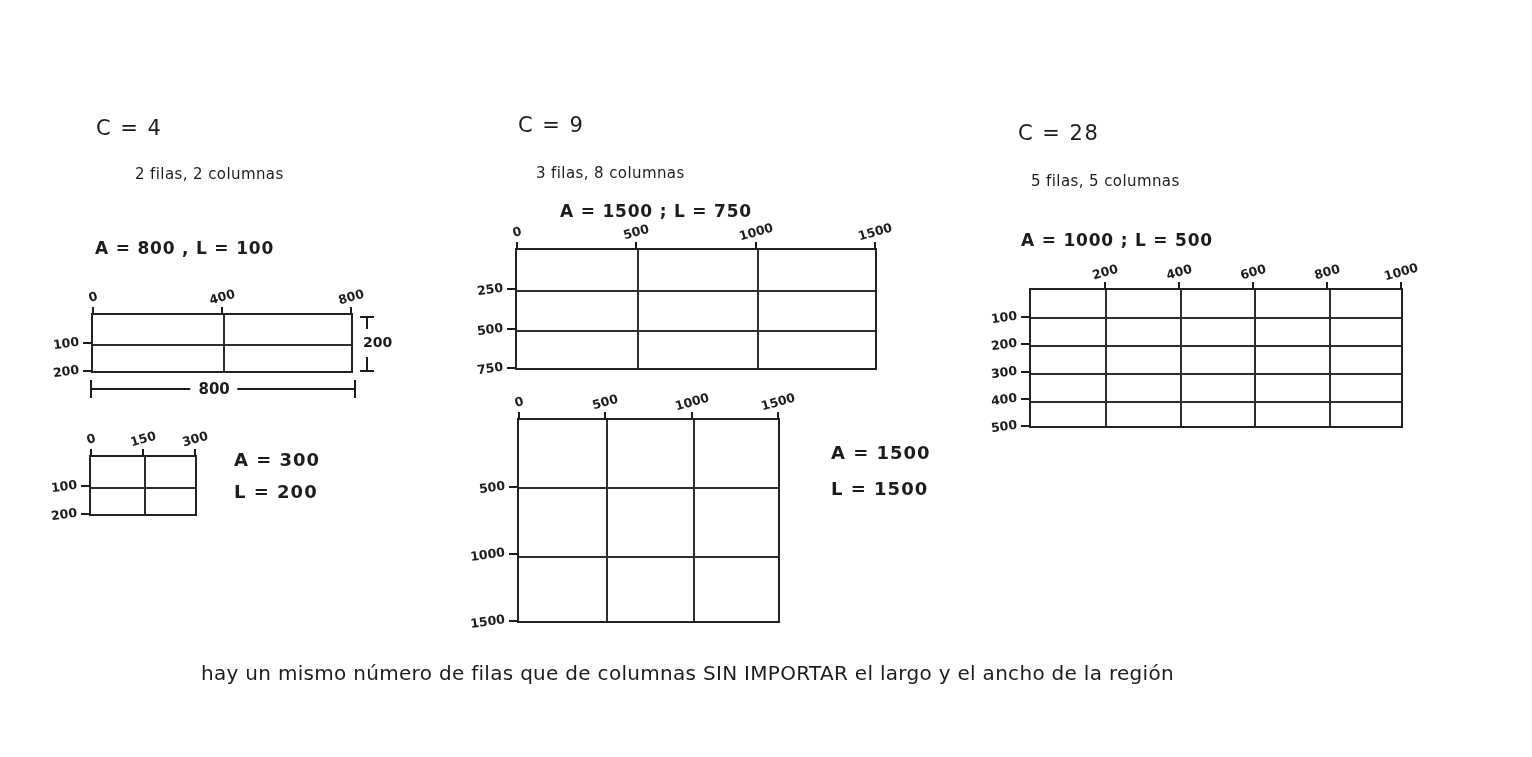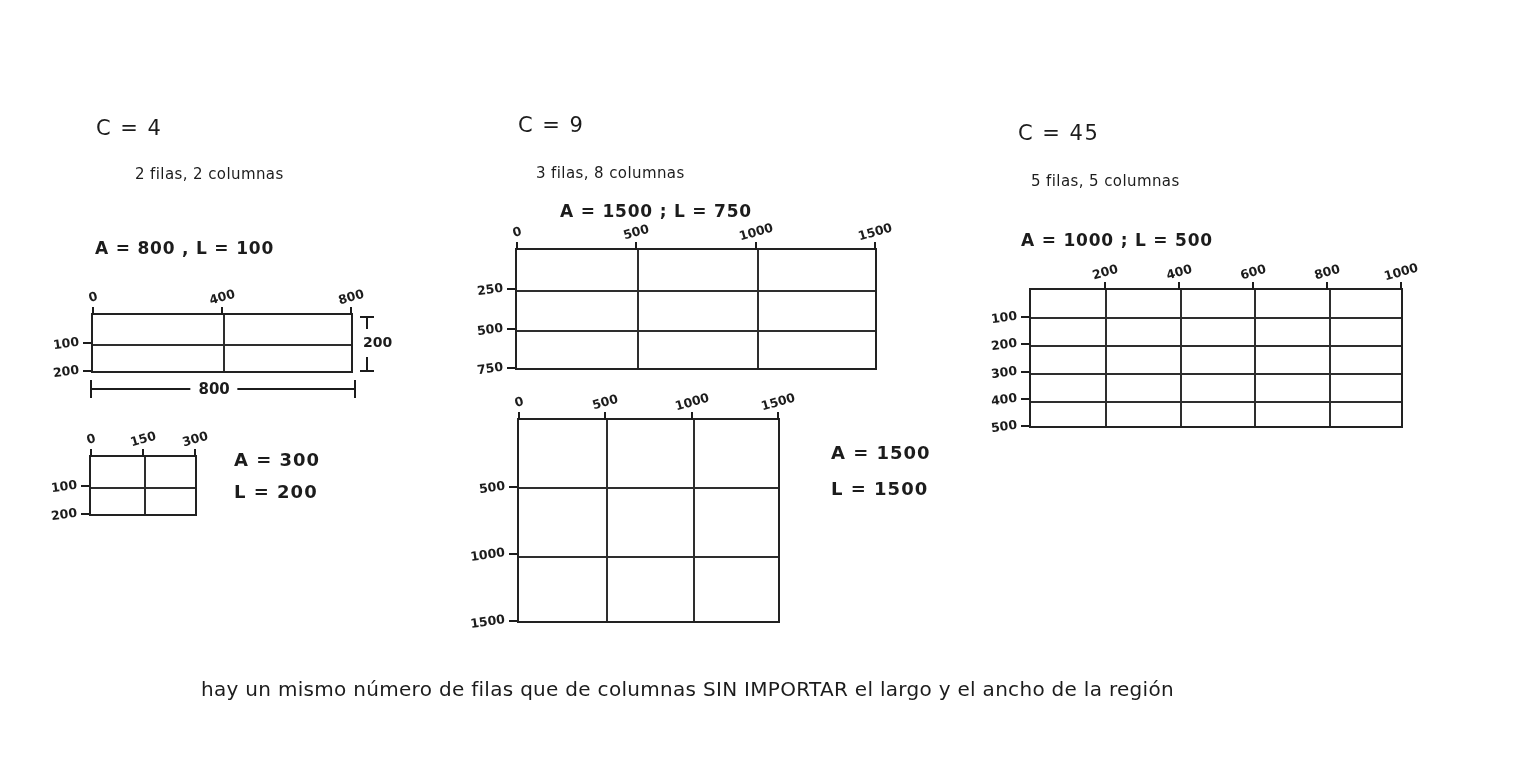--- a/index.html
+++ b/index.html
@@ -33,25 +33,25 @@
   <div class="abs hw formula" style="left:95px;top:238px;">A = 800 ,   L = 100</div>
   <div class="abs hw side-label" style="left:234px;top:449px;">A = 300</div>
   <div class="abs hw side-label" style="left:234px;top:481px;">L = 200</div>
 
   <div class="abs hw c-label" style="left:518px;top:113px;">C = 9</div>
   <div class="abs hw rc-label" style="left:536px;top:164px;">3 filas, 8 columnas</div>
   <div class="abs hw formula" style="left:560px;top:201px;">A = 1500 ;   L = 750</div>
   <div class="abs hw side-label" style="left:831px;top:442px;">A = 1500</div>
   <div class="abs hw side-label" style="left:831px;top:478px;">L = 1500</div>
 
-  <div class="abs hw c-label" style="left:1018px;top:121px;">C = 45</div>
+  <div class="abs hw c-label" style="left:1018px;top:121px;">C = 28</div>
   <div class="abs hw rc-label" style="left:1031px;top:172px;">5 filas, 5 columnas</div>
   <div class="abs hw formula" style="left:1021px;top:230px;">A = 1000   ;   L = 500</div>
 
-  <div class="abs hw footer-line" style="left:201px;top:677px;">hay un mismo número de filas que de columnas SIN IMPORTAR el largo y el ancho de la región</div>
+  <div class="abs hw footer-line" style="left:201px;top:661px;">hay un mismo número de filas que de columnas SIN IMPORTAR el largo y el ancho de la región</div>
 
 <div class="grid-box" style="left: 91px; top: 313px; width: 262px; height: 60px;">
       <div class="gline" style="left: 130px; top: 0px; width: 2px; height: 56px;"></div>
       <div class="gline" style="top: 29px; left: 0px; height: 2px; width: 258px;"></div>
       <div class="tick-mark" style="left: -1px; top: -8px; width: 2px; height: 8px;"></div>
       <div class="tick-label" style="left: 0px; top: -26px; transform: translateX(-50%) rotate(-16deg);">0</div>
       <div class="tick-mark" style="left: 128px; top: -8px; width: 2px; height: 8px;"></div>
       <div class="tick-label" style="left: 129px; top: -26px; transform: translateX(-50%) rotate(-16deg);">400</div>
       <div class="tick-mark" style="left: 257px; top: -8px; width: 2px; height: 8px;"></div>
       <div class="tick-label" style="left: 258px; top: -26px; transform: translateX(-50%) rotate(-16deg);">800</div>

